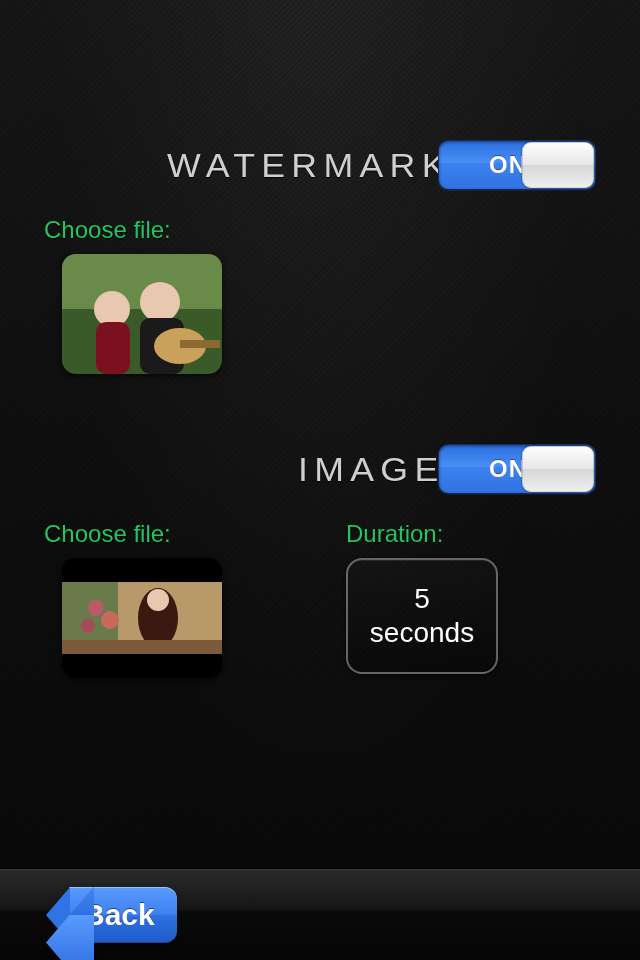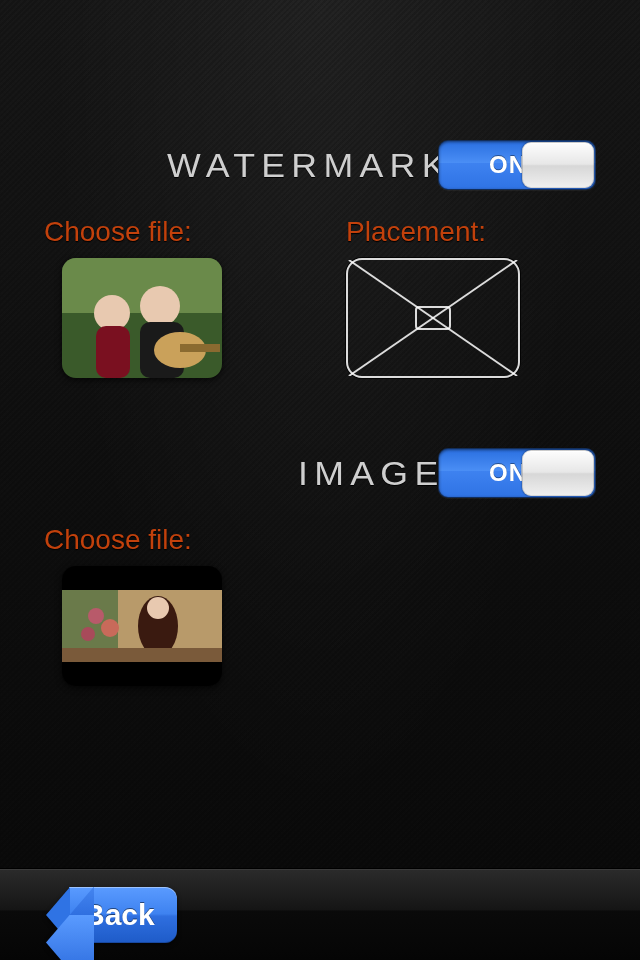--- a/index.html
+++ b/index.html
@@ -47,21 +47,21 @@
     transform: scaleX(1.05);
     transform-origin:left center;
     text-shadow: 0 1px 0 #000;
     white-space:nowrap;
   }
 
   .row{
     display:flex; justify-content:space-between; align-items:flex-start;
   }
   .col-label{
-    font-size:28px; color:#c2410c; font-weight:400; margin-bottom:10px;
+    font-size:24px; color:#22c55e; font-weight:400; margin-bottom:10px;
     text-shadow:0 1px 1px #000;
   }
 
   
   .toggle{
     width:158px; height:50px; border-radius:10px; position:relative;
     background:linear-gradient(#2a6fe0,#4a8ef5 45%,#3e82f0 46%,#2f73e4);
     box-shadow: inset 0 1px 3px rgba(0,0,0,0.5), 0 1px 0 rgba(255,255,255,0.05);
     overflow:hidden; cursor:pointer;
     border:1px solid rgba(0,0,0,0.6);
@@ -181,30 +181,20 @@
           <svg viewBox="0 0 160 120">
             <rect width="160" height="120" fill="#3a5a2a"></rect>
             <rect y="0" width="160" height="55" fill="#6a8a4a"></rect>
             <circle cx="50" cy="55" r="18" fill="#e8c9b0"></circle>
             <rect x="34" y="68" width="34" height="52" rx="10" fill="#7a1020"></rect>
             <circle cx="98" cy="48" r="20" fill="#e8c9b0"></circle>
             <rect x="78" y="64" width="44" height="56" rx="10" fill="#1a1a1a"></rect>
             <ellipse cx="118" cy="92" rx="26" ry="18" fill="#caa15a"></ellipse>
             <rect x="118" y="86" width="40" height="8" fill="#8a6a30"></rect>
           </svg>
-        </div>
-      </div>
-      <div class="right-col">
-        <div class="col-label">Placement:</div>
-        <div class="placement-box">
-          <svg viewBox="0 0 174 120">
-            <line x1="0" y1="0" x2="174" y2="120" stroke="rgba(255,255,255,0.85)" stroke-width="2"></line>
-            <line x1="174" y1="0" x2="0" y2="120" stroke="rgba(255,255,255,0.85)" stroke-width="2"></line>
-          </svg>
-          <div class="placement-center"></div>
         </div>
       </div>
     </div>
   </div>
 
   <div class="section">
     <div class="section-header">
       <div class="section-title">Image</div>
       <div class="toggle">
         <div class="toggle-on-label">ON</div>
@@ -222,20 +212,27 @@
             <rect x="0" y="24" width="56" height="72" fill="#6a7a4a"></rect>
             <circle cx="34" cy="50" r="8" fill="#b85a6a"></circle>
             <circle cx="48" cy="62" r="9" fill="#c86a5a"></circle>
             <circle cx="26" cy="68" r="7" fill="#a84a5a"></circle>
             <ellipse cx="96" cy="60" rx="20" ry="30" fill="#3a1a10"></ellipse>
             <circle cx="96" cy="42" r="11" fill="#e8c9b0"></circle>
             <rect x="0" y="82" width="160" height="14" fill="#7a5a3a"></rect>
           </svg>
         </div>
       </div>
+      <div class="right-col">
+        <div class="col-label">Duration:</div>
+        <div class="duration-box">
+          <div>5</div>
+          <div>seconds</div>
+        </div>
+      </div>
     </div>
   </div>
 
 </div>
 
 <div class="bottom-bar">
   <div class="back-btn">
     <div class="arrow"></div>
     <div class="body">
         <span>Back</span>

